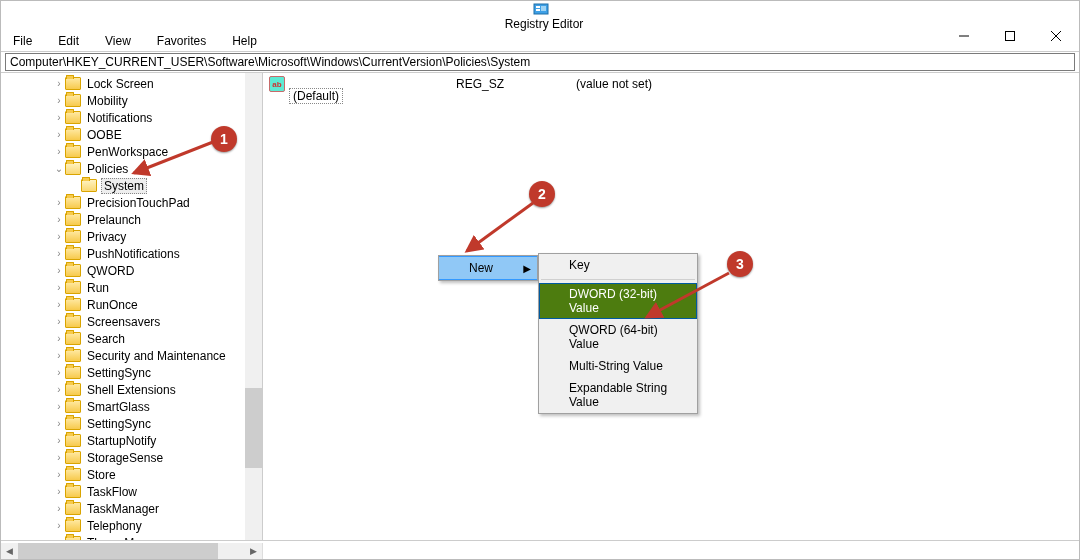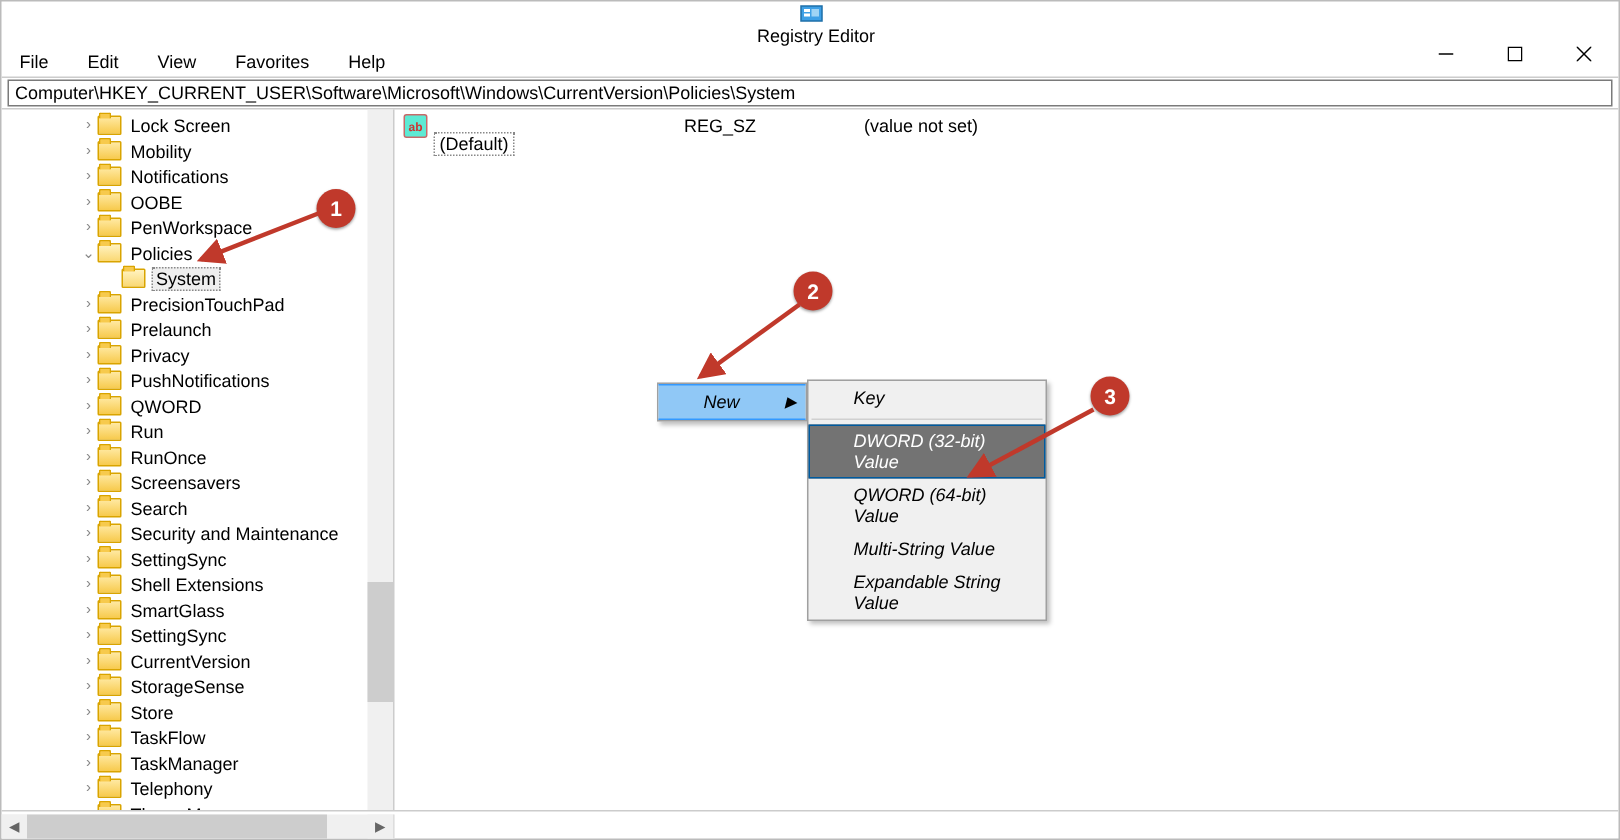--- a/index.html
+++ b/index.html
@@ -33,22 +33,22 @@
   .list-row { display: flex; height: 18px; align-items: center; font-size: 12px; }
   .val-icon { width: 16px; height: 16px; margin-left: 6px; margin-right: 4px; background: #5eead4; border: 1px solid #C86A6A; border-radius: 2px; display: flex; align-items: center; justify-content: center; font-size: 8px; color: #C33; font-weight: bold; }
   .val-name { border: 1px dotted #888; padding: 0 3px; margin-top: 24px; }
   .statusbar { height: 21px; border-top: 1px solid #ccc; display: flex; align-items: center; position: relative; }
   .hscroll-track { flex: 0 0 262px; height: 17px; background: #f0f0f0; border-right: 1px solid #ddd; position: relative; display: flex; align-items: center; }
   .hscroll-btn { width: 17px; height: 17px; background: #f0f0f0; display: flex; align-items: center; justify-content: center; color: #666; font-size: 9px; }
   .hscroll-thumb { position: absolute; height: 17px; background: #cdcdcd; }
   .vscroll { position: absolute; right: 0; top: 0; width: 17px; height: 100%; background: #f0f0f0; }
   .vscroll-thumb { position: absolute; right: 0; width: 17px; background: #cdcdcd; }
   .ctx-menu { position: absolute; background: #f0f0f0; border: 1px solid #a0a0a0; box-shadow: 2px 2px 3px rgba(0,0,0,0.25); font-size: 12px; }
-  .ctx-item { padding: 4px 18px 4px 30px; position: relative; font-style: italic; }
-  .ctx-item.hl { background: #737373; color: #fff; border: 1px solid #005A9E; padding: 3px 17px 3px 29px; }
+  .ctx-item { padding: 4px 18px 4px 30px; position: relative; }
+  .ctx-item.hl { background: #4d7c0f; color: #fff; border: 1px solid #005A9E; padding: 3px 17px 3px 29px; }
   .ctx-item.hl2 { background: #90C8F6; border-top: 1px solid #3399FF; border-bottom: 1px solid #3399FF; }
   .ctx-item .arrow { position: absolute; right: 6px; top: 50%; transform: translateY(-50%); font-size: 10px; }
   .ctx-sep { height: 1px; background: #d0d0d0; margin: 3px 2px; }
   .badge { position: absolute; width: 26px; height: 26px; border-radius: 50%; background: #C0392B; color: #fff; display: flex; align-items: center; justify-content: center; font-weight: bold; font-size: 14px; box-shadow: 0 1px 2px rgba(0,0,0,0.4); }
   svg.arrow-svg { position: absolute; pointer-events: none; }
 </style>
 </head>
 <body>
 
 <div class="titlebar">
@@ -197,21 +197,21 @@
           <span class="tree-label">SmartGlass</span>
         </div>
         <div class="tree-row" style="padding-left: 52px;">
           <span class="chevron">›</span>
           <span class="folder-icon"></span>
           <span class="tree-label">SettingSync</span>
         </div>
         <div class="tree-row" style="padding-left: 52px;">
           <span class="chevron">›</span>
           <span class="folder-icon"></span>
-          <span class="tree-label">CurrentVersion</span>
+          <span class="tree-label">StartupNotify</span>
         </div>
         <div class="tree-row" style="padding-left: 52px;">
           <span class="chevron">›</span>
           <span class="folder-icon"></span>
           <span class="tree-label">StorageSense</span>
         </div>
         <div class="tree-row" style="padding-left: 52px;">
           <span class="chevron">›</span>
           <span class="folder-icon"></span>
           <span class="tree-label">Store</span>

